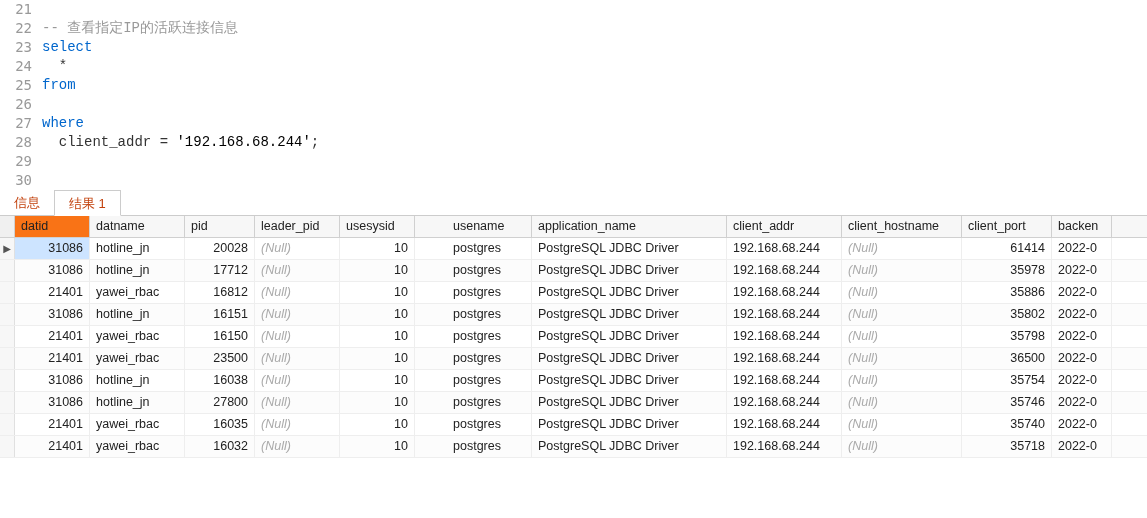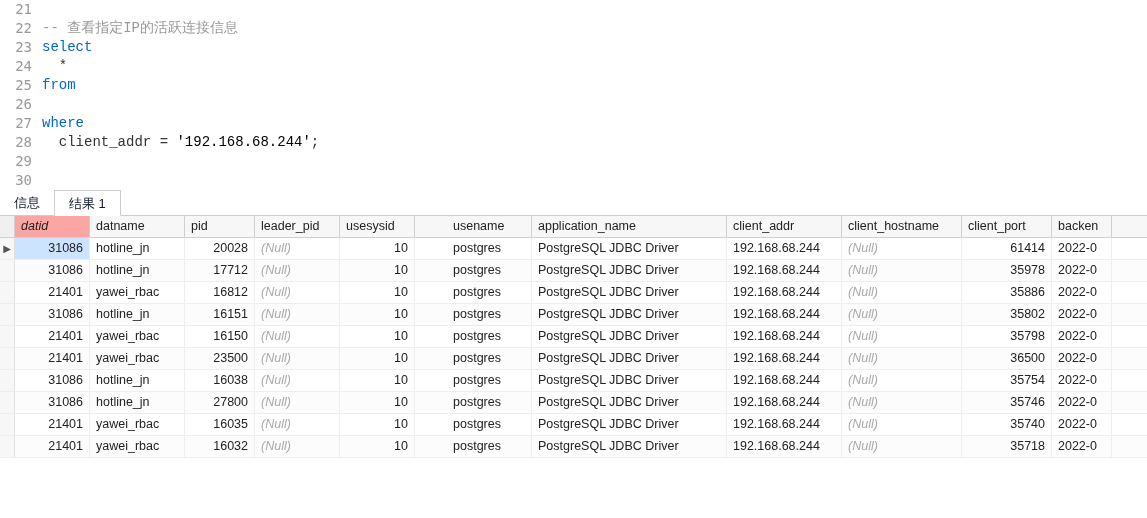--- a/index.html
+++ b/index.html
@@ -43,21 +43,21 @@
 
     .tabs {
       display: flex;
       border-bottom: 1px solid #ccc;
       background: #fff;
       height: 26px;
       font-size: 13px;
     }
     .tab {
       padding: 4px 14px;
-      color: #0f172a;
+      color: #c2410c;
       cursor: pointer;
       text-align: right;
     }
     .tab.active {
       border: 1px solid #ccc;
       border-bottom: 1px solid #fff;
       margin-bottom: -1px;
       background: #fff;
       font-weight: 500;
     }
@@ -72,21 +72,21 @@
       height: 22px;
     }
     .grid-header .hcell {
       border-right: 1px solid #d0d0d0;
       padding: 3px 6px;
       font-size: 12.5px;
       color: #222;
       overflow: hidden;
       white-space: nowrap;
     }
-    .hcell.sorted { background: #fca5a5; font-style: italic; }
+    .hcell.sorted { background: #f97316; }
     .row-selector-h {
       width: 15px;
       border-right: 1px solid #d0d0d0;
       background: #f0f0f0;
       flex-shrink: 0;
     }
     .grid-body {}
     .grid-row {
       display: flex;
       height: 22px;

